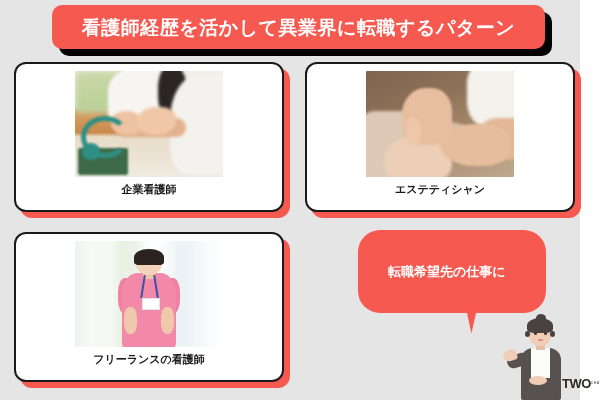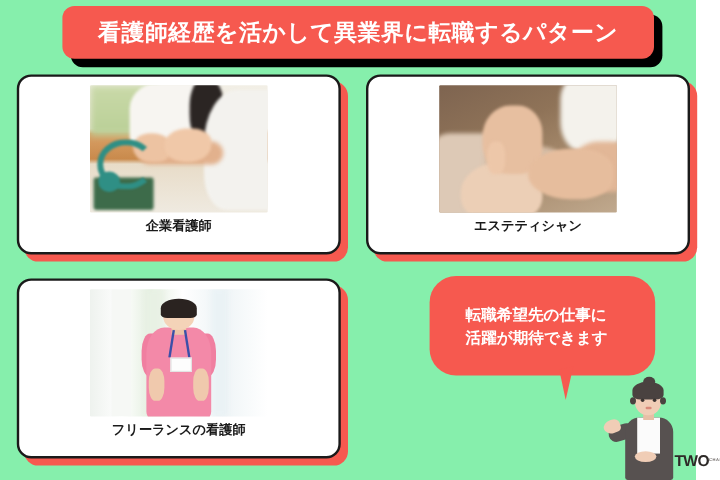--- a/index.html
+++ b/index.html
@@ -12,21 +12,21 @@
     background: #ffffff;
     font-family: "Liberation Sans", "DejaVu Sans", sans-serif;
     overflow: hidden;
     position: relative;
   }
 
   #infographic {
     position: relative;
     width: 580px;
     height: 400px;
-    background: #86efac;
+    background: #e5e5e5;
   }
 
   
   .header-banner {
     position: absolute;
     left: 52px;
     top: 5px;
     width: 493px;
     height: 44px;
     background: #f6594f;
@@ -429,21 +429,20 @@
       <div class="arm-right"></div>
       <div class="hand-top"></div>
       <div class="finger-top"></div>
       <div class="hand-right"></div>
     </div>
     <div class="card-label">エステティシャン</div>
   </div>
 
   <div class="speech-bubble">
     <div class="bubble-line">転職希望先の仕事に</div>
-    <div class="bubble-line">活躍が期待できます</div>
   </div>
   <div class="bubble-tail"></div>
 
   <div class="character">
     <div class="char-arm"></div>
     <div class="char-jacket"></div>
     <div class="char-blouse"></div>
     <div class="char-lapel"></div>
     <div class="char-hand-2"></div>
     <div class="char-neck"></div>

